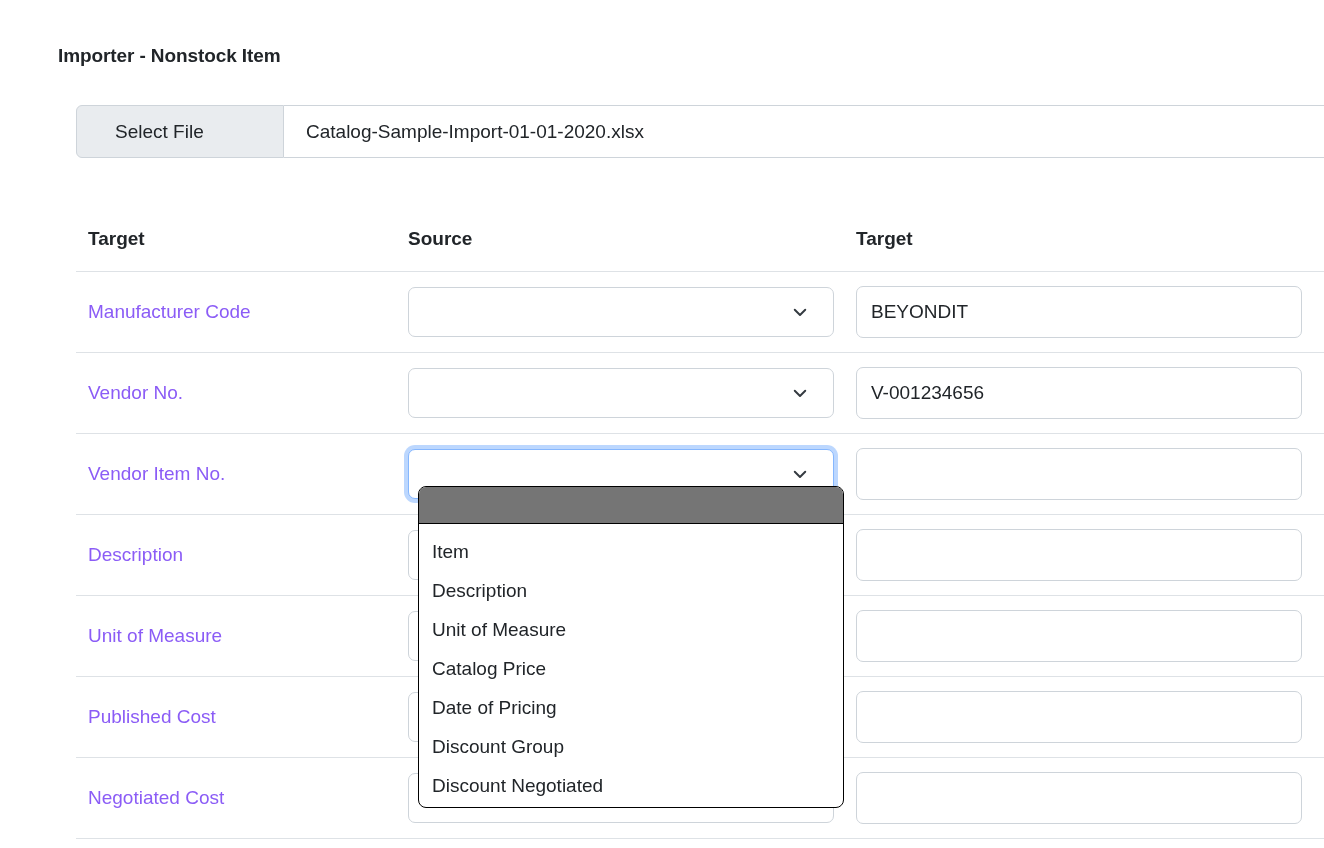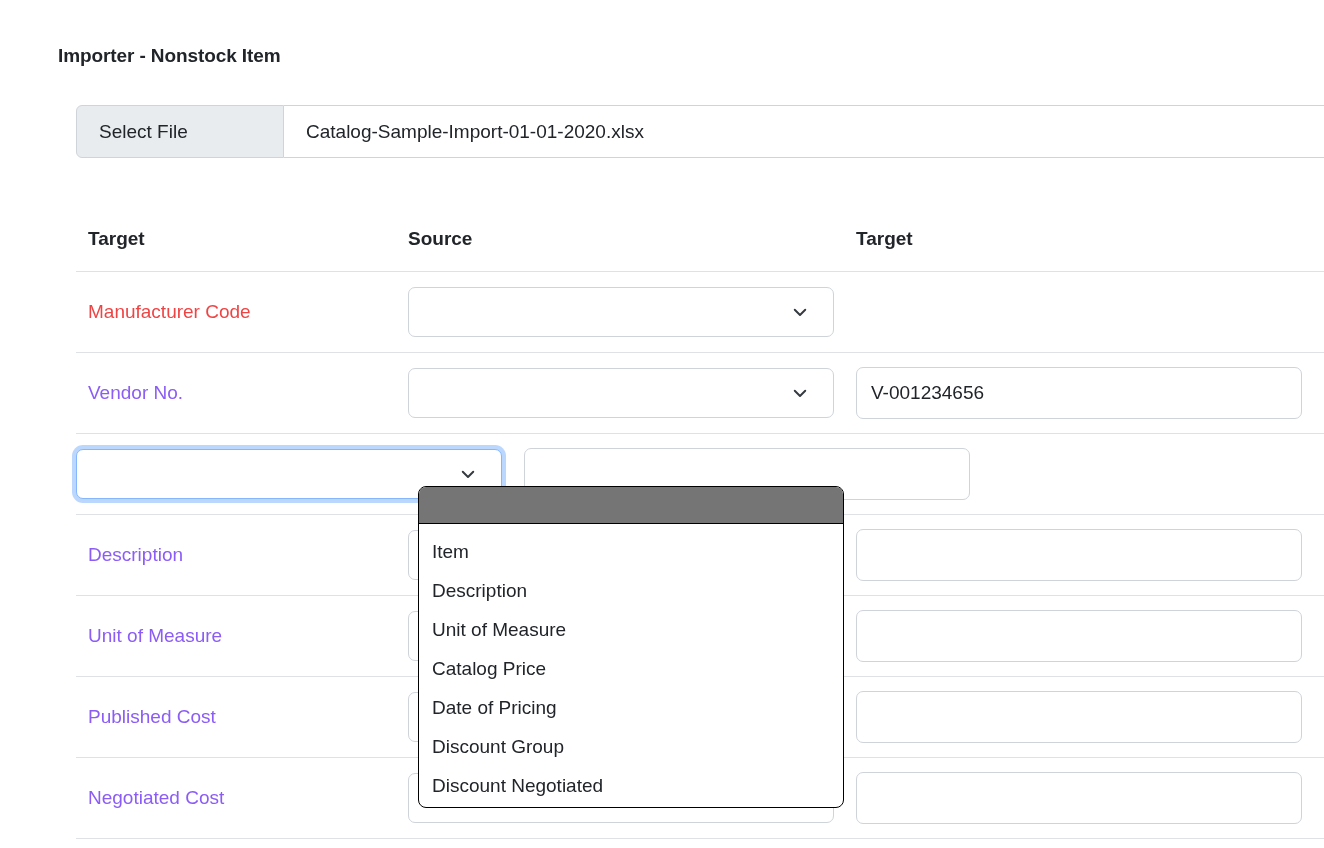--- a/index.html
+++ b/index.html
@@ -45,21 +45,21 @@
     align-items: stretch;
   }
   .filepicker-button {
     width: 208px;
     background: #e9ecef;
     border: 1px solid #ced4da;
     border-right: 1px solid #ced4da;
     border-radius: 6px 0 0 6px;
     display: flex;
     align-items: center;
-    padding-left: 22px;
+    padding-left: 38px;
     font-size: 19px;
     color: #212529;
     white-space: nowrap;
     cursor: pointer;
   }
   .filepicker-field {
     flex: 1 1 auto;
     background: #ffffff;
     border: 1px solid #ced4da;
     border-left: none;
@@ -104,21 +104,21 @@
     align-items: center;
     height: 81px;
     border-bottom: 1px solid #dee2e6;
   }
 
   .target-label {
     font-size: 19px;
     color: #8b5cf6;
     white-space: nowrap;
   }
-  .target-label.required { color: #ef4444; margin-top: 48px; }
+  .target-label.required { color: #8b5cf6; margin-top: 48px; }
 
   
   .select-wrap {
     position: relative;
     width: 426px;
     height: 50px;
   }
   .select-box {
     width: 426px;
     height: 50px;
@@ -216,36 +216,38 @@
           <div class="col-source">
             <div class="select-wrap">
               <div class="select-box">
                 <span class="select-value"></span>
                 <svg class="chevron" viewBox="0 0 24 24" fill="none" stroke="#343a40" stroke-width="2.6" stroke-linecap="round" stroke-linejoin="round">
                   <polyline points="5,9 12,16 19,9"></polyline>
                 </svg>
               </div>
             </div>
           </div>
+          <div class="col-format"><input class="fmt-input" type="text" value="BEYONDIT" style=""></div>
         </div>
         <div class="map-row">
           <div class="col-target"><span class="target-label">Vendor No.</span></div>
           <div class="col-source">
             <div class="select-wrap">
               <div class="select-box">
                 <span class="select-value"></span>
                 <svg class="chevron" viewBox="0 0 24 24" fill="none" stroke="#343a40" stroke-width="2.6" stroke-linecap="round" stroke-linejoin="round">
                   <polyline points="5,9 12,16 19,9"></polyline>
                 </svg>
               </div>
             </div>
           </div>
           <div class="col-format"><input class="fmt-input" type="text" value="V-001234656" style=""></div>
         </div>
         <div class="map-row">
+          <div class="col-target"><span class="target-label">Vendor Item No.</span></div>
           <div class="col-source">
             <div class="select-wrap">
               <div class="select-box focused">
                 <span class="select-value"></span>
                 <svg class="chevron" viewBox="0 0 24 24" fill="none" stroke="#343a40" stroke-width="2.6" stroke-linecap="round" stroke-linejoin="round">
                   <polyline points="5,9 12,16 19,9"></polyline>
                 </svg>
               </div>
             </div>
           </div>

